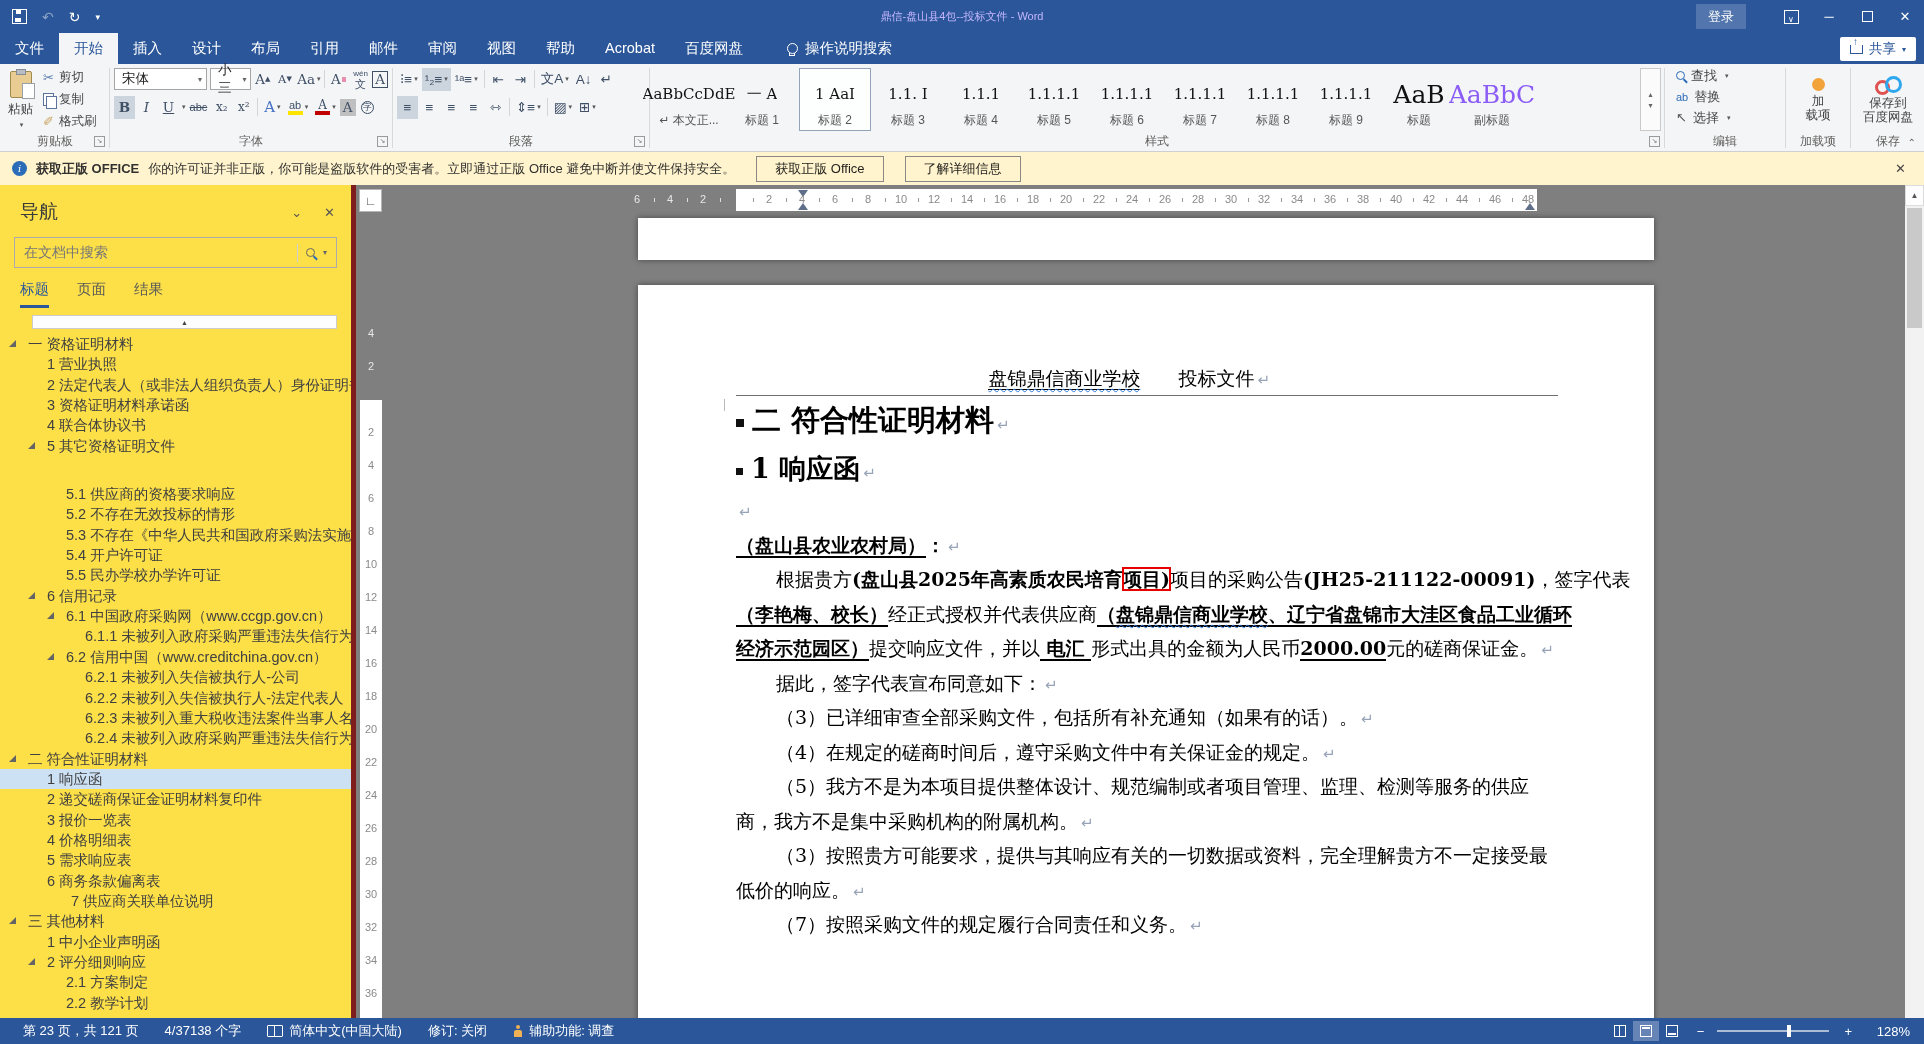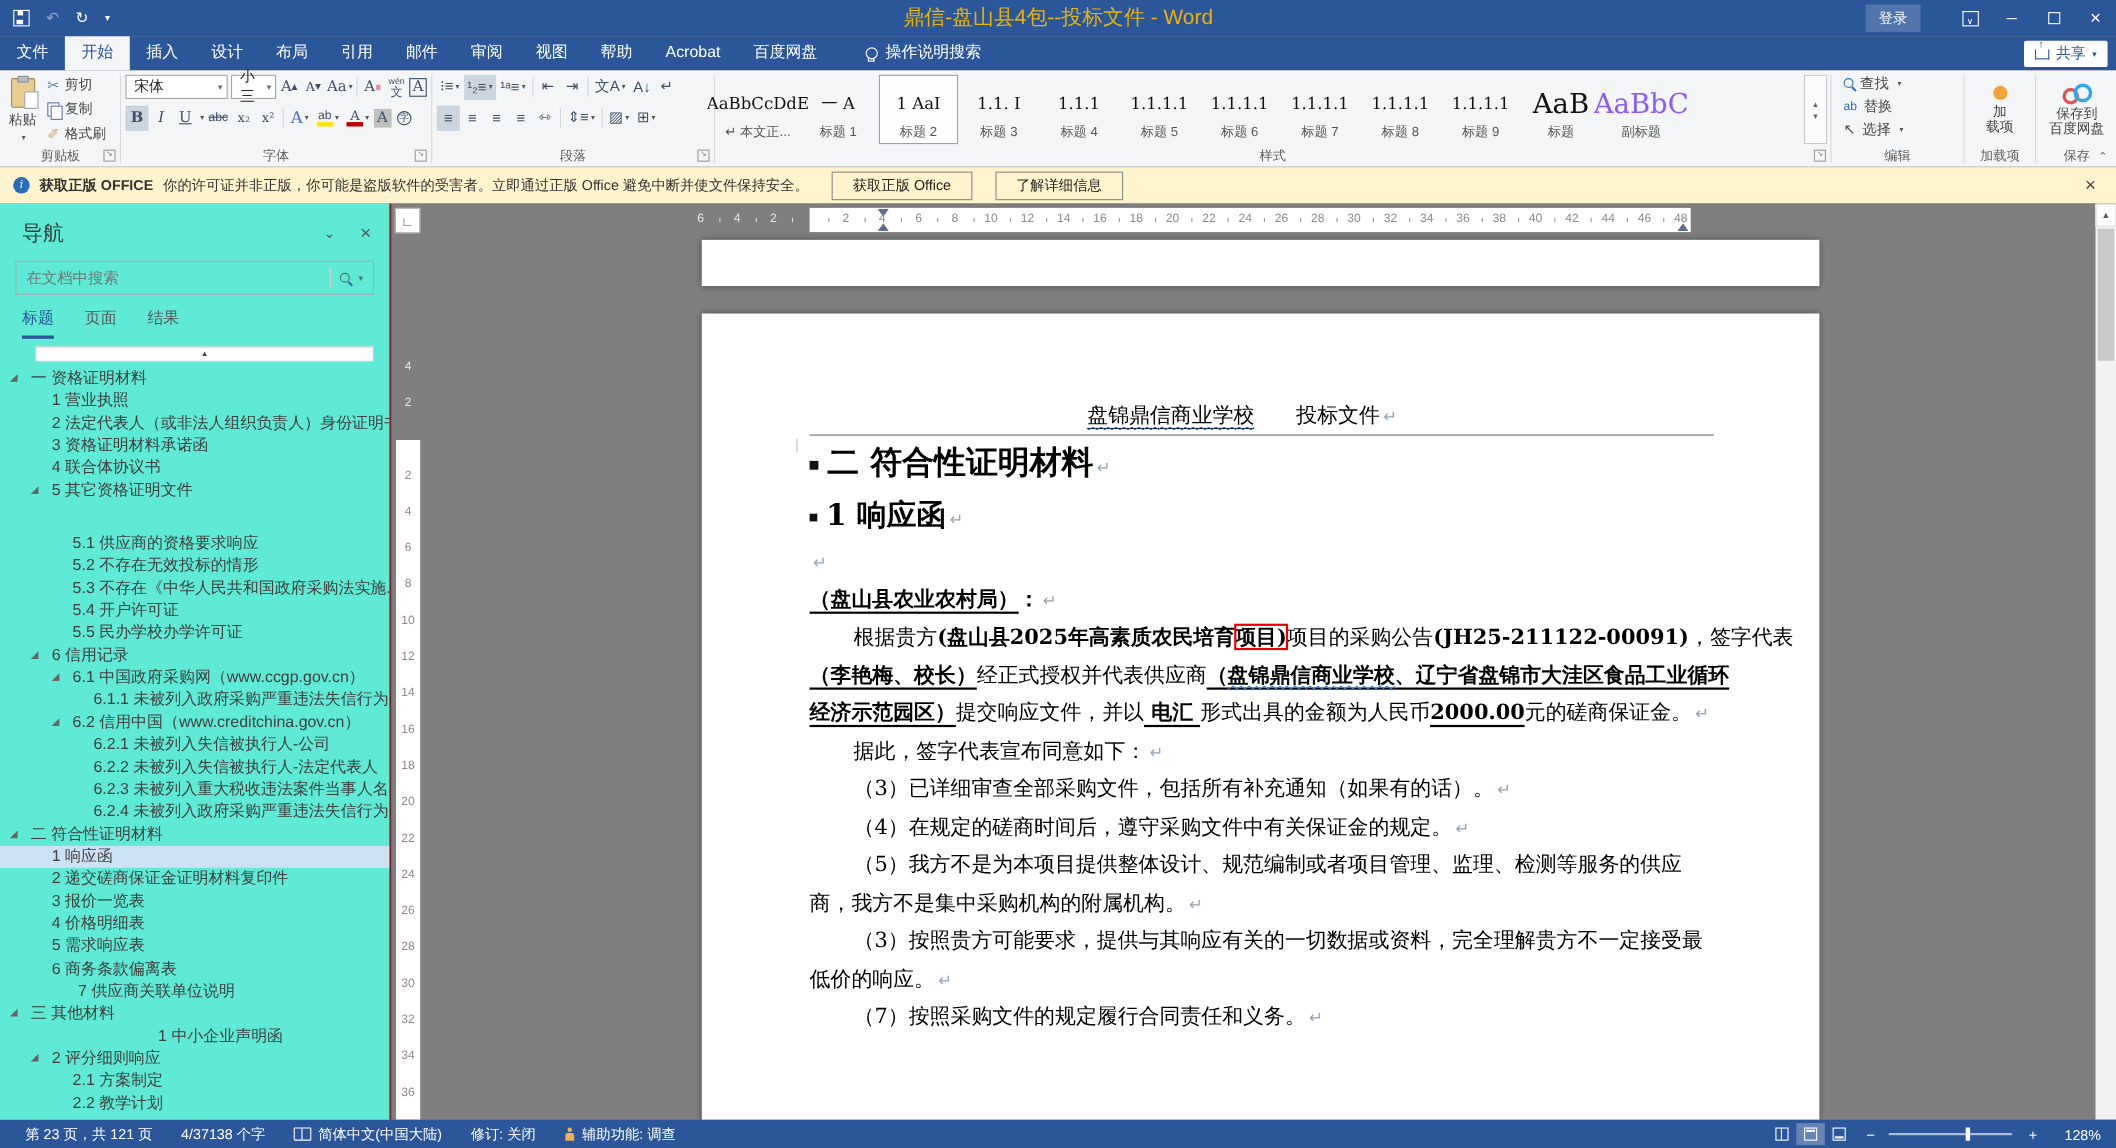--- a/index.html
+++ b/index.html
@@ -7,21 +7,21 @@
        font-family:"Liberation Sans","DejaVu Sans",sans-serif;color:#222}
   
   #titlebar{position:absolute;left:0;top:0;width:1924px;height:33px;background:#2b579a;
             display:flex;align-items:center;color:#fff}
   .qat{display:flex;align-items:center;gap:15px;padding-left:12px;font-size:14px}
   .qat .dim{opacity:.45}
   .saveico{width:13px;height:13px;border:1.5px solid #fff;position:relative;display:inline-block}
   .saveico::before{content:'';position:absolute;top:0;left:3px;width:5px;height:4px;background:#fff}
   .saveico::after{content:'';position:absolute;bottom:1px;left:2px;width:6px;height:4px;background:#fff}
   #wtitle{position:absolute;left:50%;transform:translateX(-50%);height:33px;line-height:33px;
-          font-size:19px;color:#eab308;white-space:nowrap}
+          font-size:11px;color:#c4b5fd;white-space:nowrap}
   .winctl{margin-left:auto;display:flex;align-items:center;height:33px}
   .signin{height:25px;display:flex;align-items:center;padding:0 12px;font-size:13px;
           background:rgba(255,255,255,.18);margin-right:26px}
   .wbtn{width:38px;height:33px;display:flex;align-items:center;justify-content:center;font-size:13px}
   .ribopt{width:13px;height:12px;border:1.3px solid #fff;display:inline-flex;align-items:flex-end;
           justify-content:center;font-size:8px;line-height:6px}
   .resto{width:9px;height:9px;border:1.3px solid #fff;position:relative;display:inline-block;background:#2b579a}
   .resto::before{content:'';position:absolute;top:-4px;left:2px;width:9px;height:9px;border:1.3px solid #fff;z-index:-1}
   
   #tabrow{position:absolute;left:0;top:33px;width:1924px;height:31px;background:#2b579a;
@@ -89,22 +89,22 @@
   .r2{position:absolute;left:10px;top:0;width:11px;height:11px;border:3px solid #2ea7ee;border-radius:50%}
   .collapse{position:absolute;right:8px;bottom:3px;font-size:10px;color:#666}
   
   #msgbar{position:absolute;left:0;top:152px;width:1924px;height:33px;background:#fff4cd;display:flex;
           align-items:center;padding:0 12px;box-sizing:border-box;font-size:13px;color:#323130;gap:9px}
   .info-i{min-width:15px;height:15px;border-radius:50%;background:#2b6cb8;color:#fff;font-size:10px;
           display:flex;align-items:center;justify-content:center;font-family:"DejaVu Serif",serif;font-style:italic}
   .mbtn{border:1px solid #8a8886;padding:3px 18px;font-size:13px;background:transparent;margin-left:12px;white-space:nowrap;color:#24221f}
   .mclose{margin-left:auto;color:#444;font-size:13px;padding:0 6px}
   
-  #navpane{position:absolute;left:0;top:185px;width:356px;height:836px;background:#5eead4;
-           border-right:2px solid #7f1d1d;box-sizing:border-box;overflow:hidden}
+  #navpane{position:absolute;left:0;top:185px;width:356px;height:836px;background:#fde047;
+           border-right:5px solid #7f1d1d;box-sizing:border-box;overflow:hidden}
   .nav-head{display:flex;align-items:center;padding:14px 16px 4px 20px;color:#3b3b3b}
   .nav-title{font-size:19px}
   .nav-hicons{margin-left:auto;display:flex;gap:22px;color:#555;font-size:13px}
   .nav-search{margin:8px 14px 2px;border:1px solid #ababab;height:29px;display:flex;align-items:center;
               padding:0 9px;font-size:14px;color:#767676;gap:8px}
   .nav-search .ph{flex:1;white-space:nowrap;overflow:hidden}
   .sepv{width:1px;height:18px;background:#d0d0d0}
   .nav-tabs{display:flex;gap:28px;padding:10px 0 0 20px;font-size:14.5px;color:#595959}
   .ntab{padding-bottom:6px}
   .ntab.active{color:#2b579a;border-bottom:3px solid #2b579a}
@@ -533,21 +533,21 @@
       <div class="nrow" style="padding-left: 85px;"><span>6.2.4 未被列入政府采购严重违法失信行为...</span></div>
       <div class="nrow" style="padding-left: 28px;"><span class="tri" style="left: 9px;"></span><span>二 符合性证明材料</span></div>
       <div class="nrow nsel" style="padding-left: 47px;"><span>1 响应函</span></div>
       <div class="nrow" style="padding-left: 47px;"><span>2 递交磋商保证金证明材料复印件</span></div>
       <div class="nrow" style="padding-left: 47px;"><span>3 报价一览表</span></div>
       <div class="nrow" style="padding-left: 47px;"><span>4 价格明细表</span></div>
       <div class="nrow" style="padding-left: 47px;"><span>5 需求响应表</span></div>
       <div class="nrow" style="padding-left: 47px;"><span>6 商务条款偏离表</span></div>
       <div class="nrow" style="padding-left: 71px;"><span>7 供应商关联单位说明</span></div>
       <div class="nrow" style="padding-left: 28px;"><span class="tri" style="left: 9px;"></span><span>三 其他材料</span></div>
-      <div class="nrow" style="padding-left: 47px; text-align: center;"><span>1 中小企业声明函</span></div>
+      <div class="nrow" style="padding-left: 47px;"><span>1 中小企业声明函</span></div>
       <div class="nrow" style="padding-left: 47px;"><span class="tri" style="left: 28px;"></span><span>2 评分细则响应</span></div>
       <div class="nrow" style="padding-left: 66px;"><span>2.1 方案制定</span></div>
       <div class="nrow" style="padding-left: 66px;"><span>2.2 教学计划</span></div>
     </div>
 </div>
 
 <div id="docarea">
   <div class="tabsel">∟</div>
   <div id="hruler">
     <div class="hwhite"></div>

